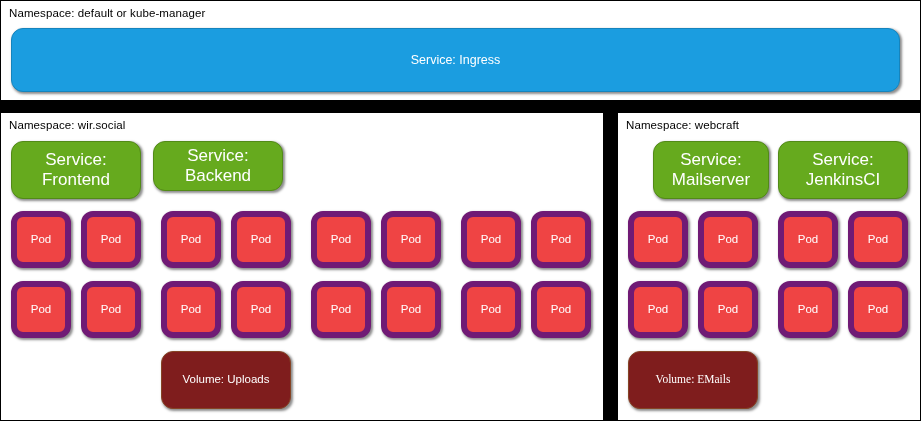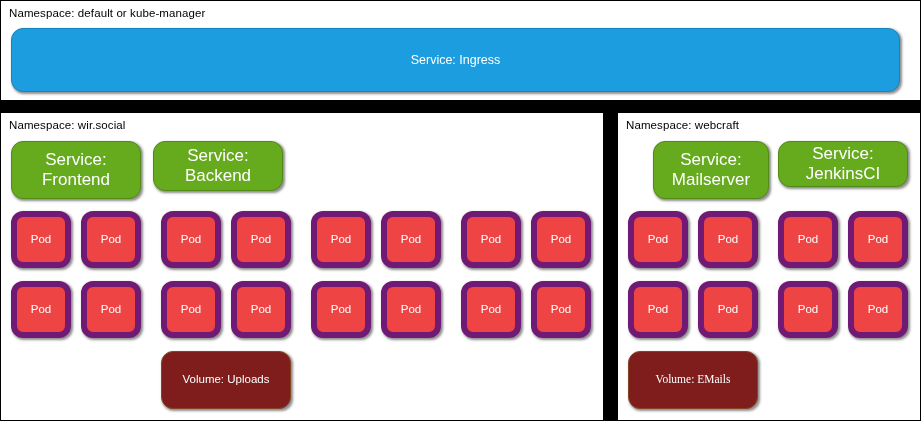--- a/index.html
+++ b/index.html
@@ -116,20 +116,20 @@
   <div class="panel" id="panel-web">
     <div class="ns-label">Namespace: webcraft</div>
 
     <div class="node service" style="left:20px; top:28px; width:116px; height:58px;margin-left:15px;">Service: Mailserver</div>
     <div class="node pod" style="left:10px; top:98px; width:60px; height:57px;">Pod</div>
     <div class="node pod" style="left:80px; top:98px; width:60px; height:57px;">Pod</div>
     <div class="node pod" style="left:10px; top:168px; width:60px; height:57px;">Pod</div>
     <div class="node pod" style="left:80px; top:168px; width:60px; height:57px;">Pod</div>
     <div class="node volume" style="left:10px; top:238px; width:130px; height:58px;font-family:Liberation Serif, serif;">Volume: EMails</div>
 
-    <div class="node service" style="left:160px; top:28px; width:130px; height:46px;">Service: JenkinsCI</div>
+    <div class="node service" style="left:160px; top:28px; width:130px; height:58px;">Service: JenkinsCI</div>
     <div class="node pod" style="left:160px; top:98px; width:60px; height:57px;">Pod</div>
     <div class="node pod" style="left:230px; top:98px; width:60px; height:57px;">Pod</div>
     <div class="node pod" style="left:160px; top:168px; width:60px; height:57px;">Pod</div>
     <div class="node pod" style="left:230px; top:168px; width:60px; height:57px;">Pod</div>
   </div>
 
 </div>
 
 </body></html>

